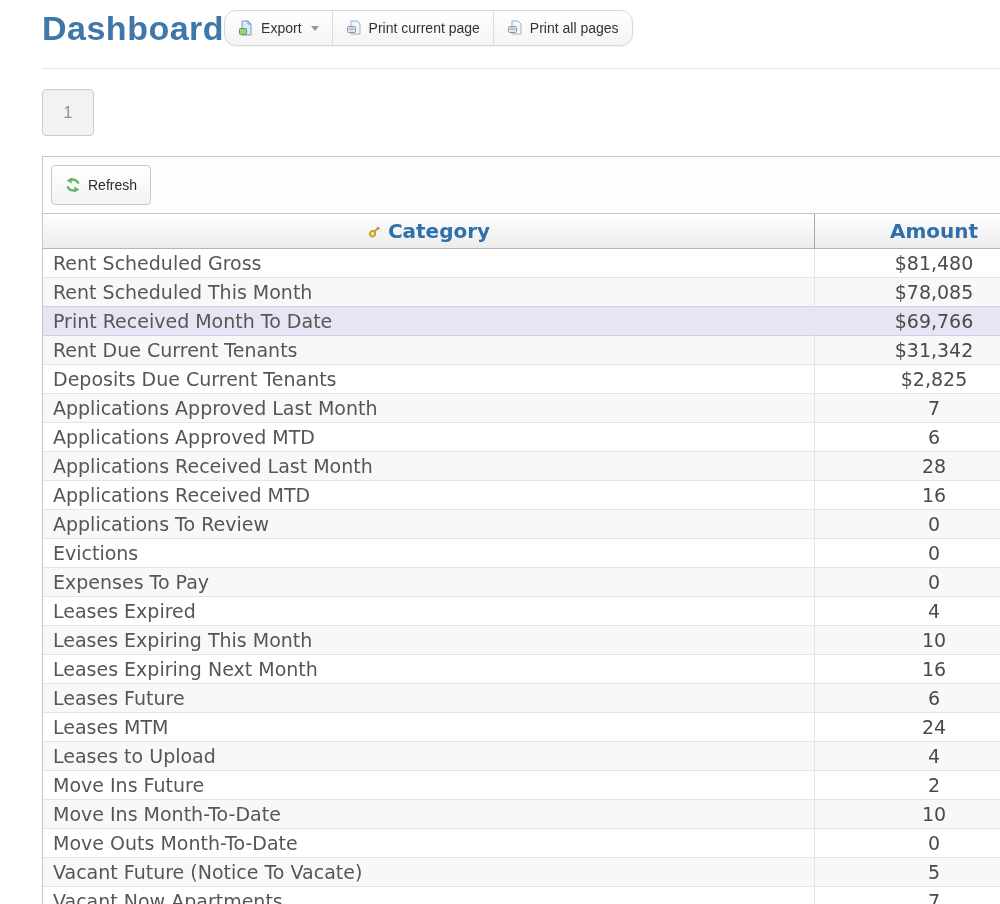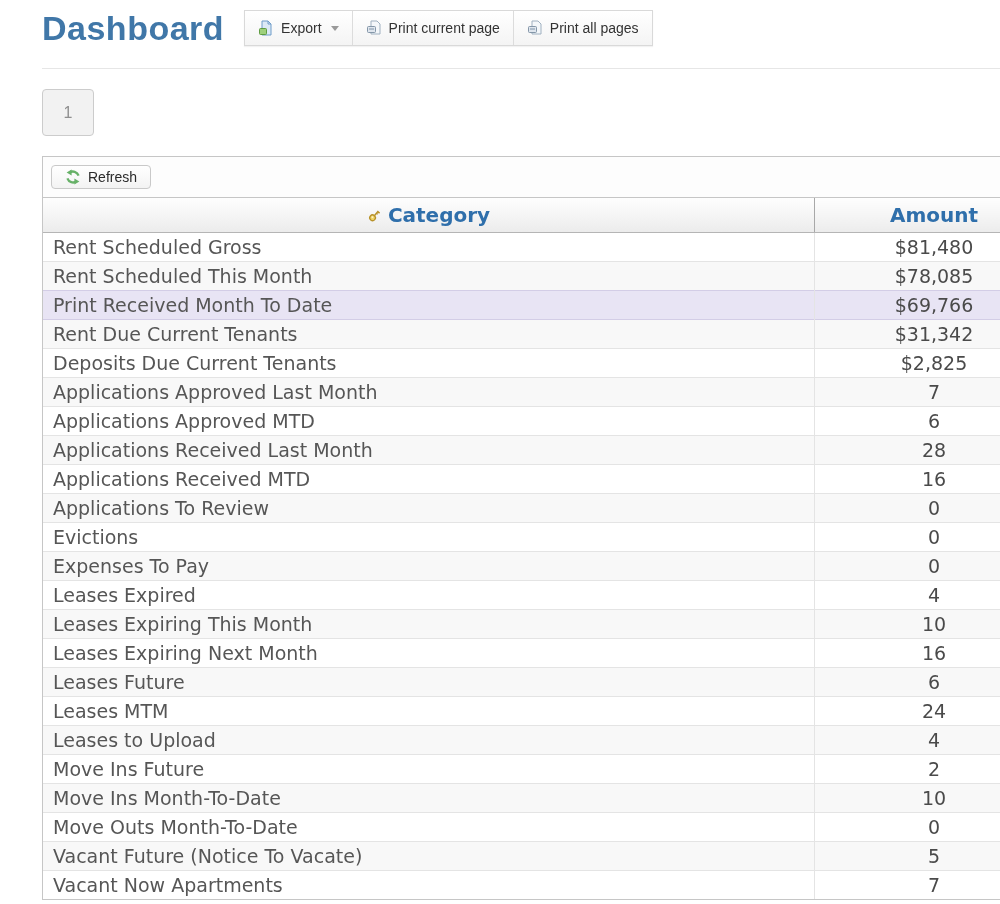--- a/index.html
+++ b/index.html
@@ -13,27 +13,26 @@
   }
   .page { padding: 8px 0 0 42px; }
 
   
   .top-row { display: flex; align-items: center; height: 40px; }
   .page-title {
     font-size: 34px;
     font-weight: bold;
     color: #4077a8;
     letter-spacing: 0.5px;
-    margin-right: 20px;
     line-height: 40px;
   }
   .btn-group {
     display: inline-flex;
     border: 1px solid #d9d9d9;
-    border-radius: 0;
+    border-radius: 12px;
     background: linear-gradient(#ffffff, #f4f4f4);
     box-shadow: 0 1px 1px rgba(0,0,0,0.05);
     overflow: hidden;
     height: 34px;
   }
   .btn-group .gbtn {
     display: inline-flex;
     align-items: center;
     gap: 7px;
     padding: 0 13px;
@@ -97,21 +96,21 @@
   }
   .grid-toolbar {
     padding: 8px;
     border-bottom: 1px solid #c6c6c6;
     background: #fdfdfd;
   }
   .refresh-btn {
     display: inline-flex;
     align-items: center;
     gap: 7px;
-    height: 24px;
+    height: 40px;
     padding: 0 13px;
     background: linear-gradient(#ffffff, #f3f3f3);
     border: 1px solid #c9c9c9;
     border-radius: 4px;
     font-size: 14px;
     color: #2b2b2b;
     cursor: pointer;
     font-family: "Liberation Sans", sans-serif;
   }
   table.data {

